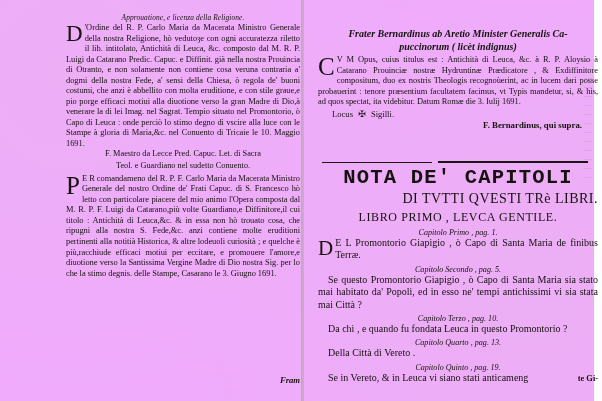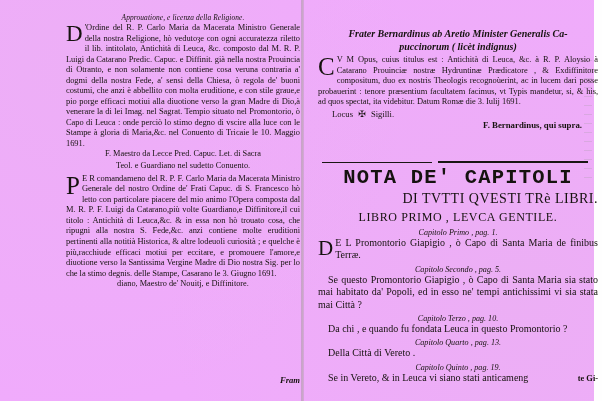--- a/index.html
+++ b/index.html
@@ -105,21 +105,20 @@
     </div>
 
     <p class="sig">F. Maestro da Lecce Pred. Capuc. Let. di Sacra</p>
     <p class="sig">Teol. e Guardiano nel sudetto Conuento.</p>
 
     <div class="dropwrap" style="margin-top:2px;">
       <span class="dropcap big">P</span>
       <p class="body">E R comandameno del R. P. F. Carlo Maria da Macerata Ministro Generale del nostro Ordine de' Frati Capuc. di S. Francesco hò letto con particolare piacere del mio animo l'Opera composta dal M. R. P. F. Luigi da Catarano,più volte Guardiano,e Diffinitore,il cui titolo : Antichità di Leuca,&amp;c. &amp; in essa non hò trouato cosa, che ripugni alla nostra S. Fede,&amp;c. anzi contiene molte eruditioni pertinenti alla notitià Historica, &amp; altre lodeuoli curiosità ; e quelche è più,racchiude efficaci motiui per eccitare, e promouere l'amore,e diuotione verso la Santissima Vergine Madre di Dio nostra Sig. per lo che la stimo degnis. delle Stampe, Casarano le 3. Giugno 1691.</p>
     </div>
 
-    <p class="sig">diano, Maestro de' Nouitj, e Diffinitore.</p>
 
     <div class="catch-left">Fram</div>
   </div>
 
   <div class="col col-right">
 
     <div class="hdr-right">
       <span>Frater Bernardinus ab Aretio Minister Generalis Ca-</span><br>
       <span>puccinorum ( licèt indignus)</span>
     </div>

